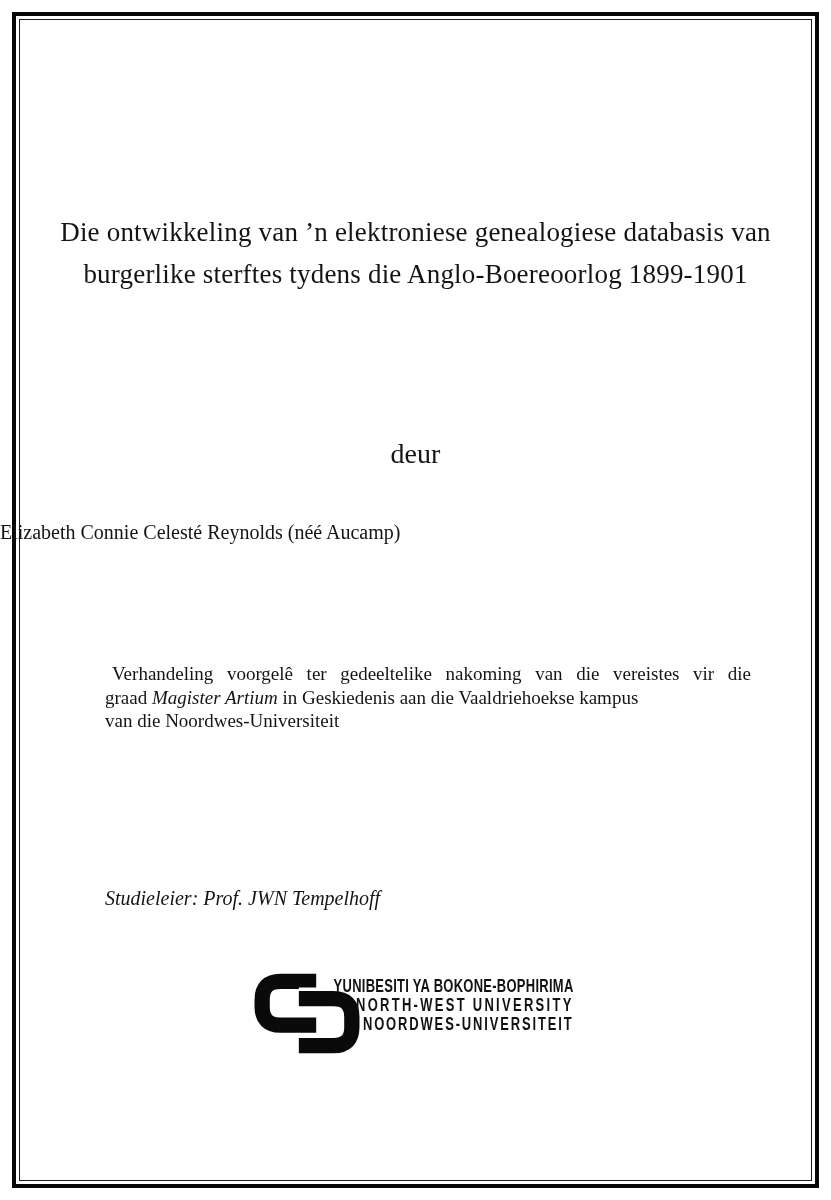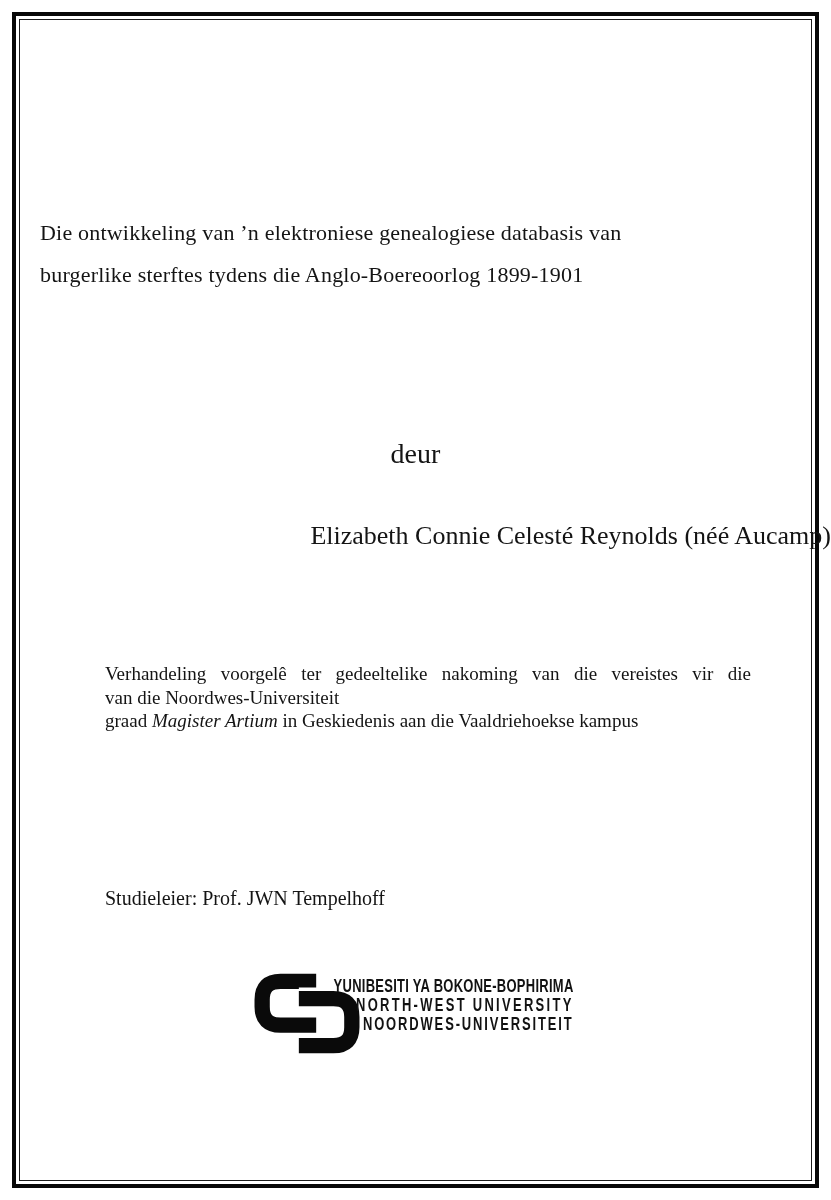--- a/index.html
+++ b/index.html
@@ -14,50 +14,53 @@
   .frame-outer {
     position: absolute; inset: 12px;
     border: 4px solid #070707;
   }
   .frame-inner {
     position: absolute; inset: 19px;
     border: 1px solid #1c1c1c;
   }
   .title {
     position: absolute; top: 212px; left: 40px; right: 40px;
-    font-size: 22px; line-height: 41.5px;
+    text-align: center;
+    font-size: 27px; line-height: 41.5px;
     letter-spacing: 0.2px;
     white-space: nowrap;
   }
   .byline {
     position: absolute; top: 438px; left: 0; right: 0;
     text-align: center;
     font-size: 28px;
   }
   .author {
     position: absolute; top: 521px; left: 0; right: 0;
-    text-align: right;
-    font-size: 26px;
+    text-align: left;
+    font-size: 20px;
   }
   .statement {
     position: absolute; top: 662px; left: 105px; width: 646px;
     font-size: 19px; line-height: 23.5px;
   }
   .statement .justify {
     text-align: justify;
     text-align-last: justify;
     overflow: hidden;
     white-space: normal;
+    margin-left: 7px;
   }
   .statement div { white-space: nowrap; }
   .statement em { font-style: italic; }
   .supervisor-block {
     position: absolute; top: 885px; left: 105px;
     font-size: 20px; line-height: 27.5px;
     white-space: nowrap;
+    font-style: italic;
   }
   .logo-mark {
     position: absolute; left: 254px; top: 969px;
   }
   .logo-text {
     position: absolute; left: 318px; top: 977px; width: 355px;
     text-align: right;
     font-family: "Liberation Sans", sans-serif;
     font-weight: bold;
     font-size: 18px; line-height: 19px;
@@ -80,22 +83,22 @@
   <div>Die ontwikkeling van ’n elektroniese genealogiese databasis van</div>
   <div>burgerlike sterftes tydens die Anglo-Boereoorlog 1899-1901</div>
 </div>
 
 <div class="byline">deur</div>
 
 <div class="author">Elizabeth Connie Celesté Reynolds (néé Aucamp)</div>
 
 <div class="statement">
   <div class="justify">Verhandeling voorgelê ter gedeeltelike nakoming van die vereistes vir die</div>
+  <div><span>graad </span><em>Magister Artium</em><span> in Geskiedenis aan die Vaaldriehoekse kampus</span></div>
   <div>van die Noordwes-Universiteit</div>
-  <div><span>graad </span><em>Magister Artium</em><span> in Geskiedenis aan die Vaaldriehoekse kampus</span></div>
 </div>
 
 <div class="supervisor-block">
   <div>Studieleier: Prof. JWN Tempelhoff</div>
 </div>
 
 <div class="logo-mark">
   <svg width="106" height="92" viewBox="0 0 104 86" aria-hidden="true">
 
     <path d="M 61 10 H 26 Q 8 10 8 28 V 35 Q 8 53 26 53 H 61" fill="none" stroke="#0a0a0a" stroke-width="15" stroke-linecap="butt"></path>

